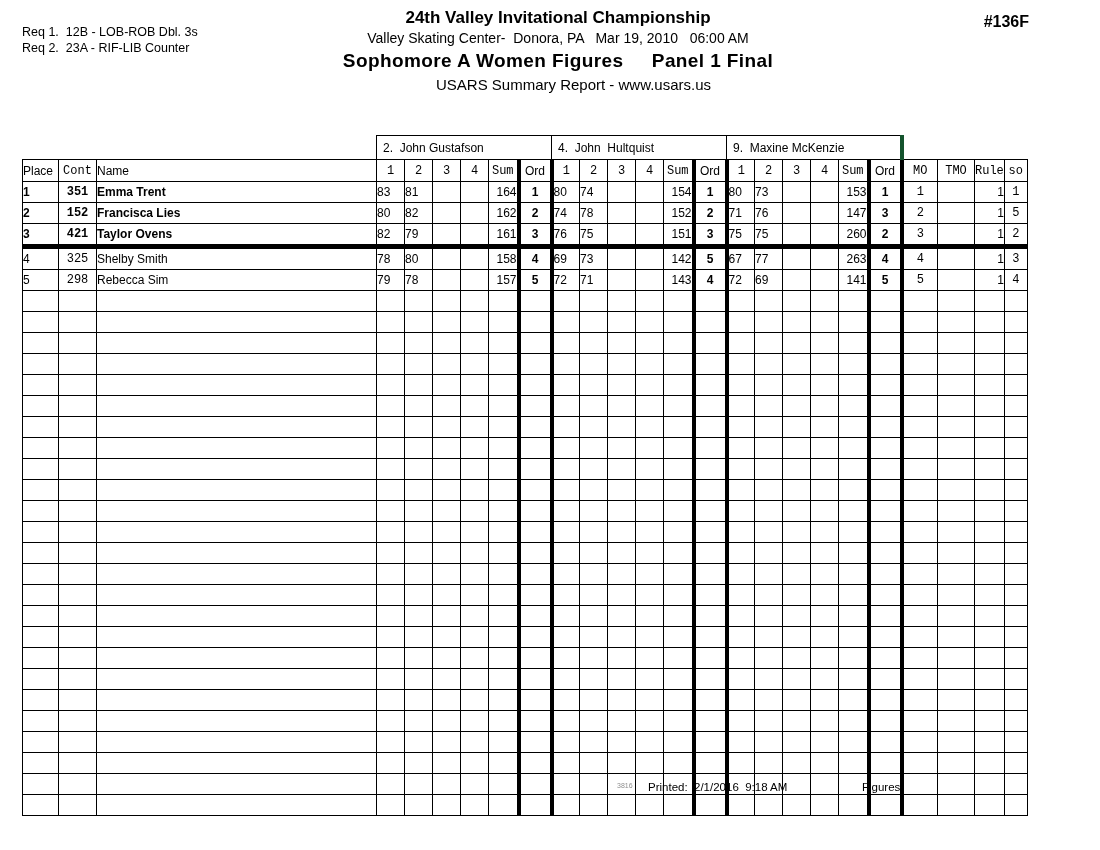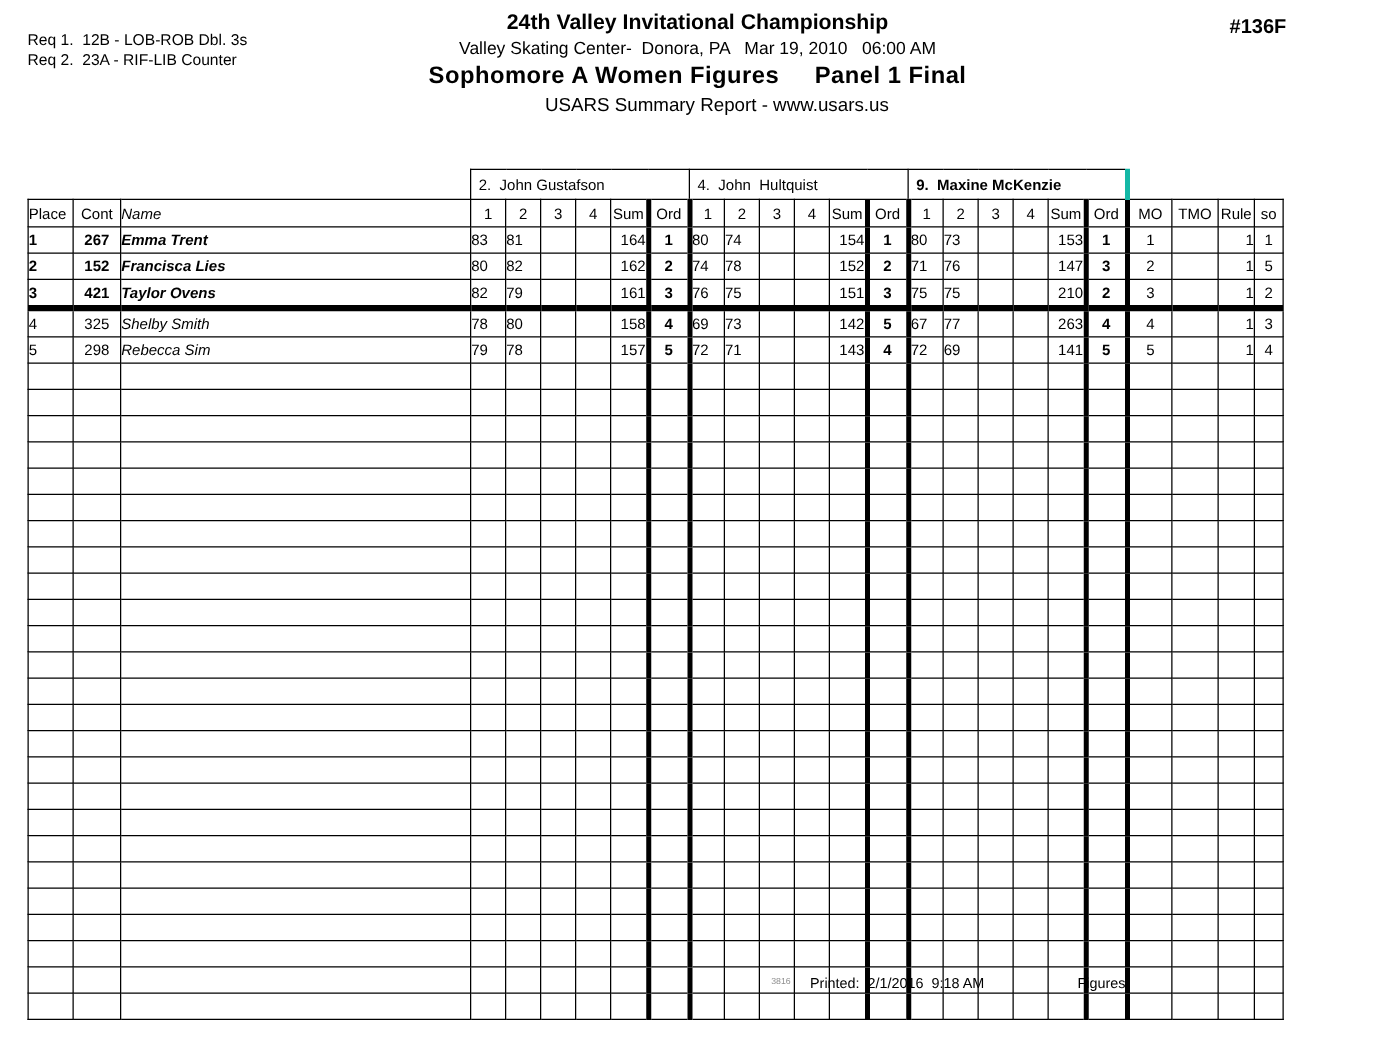--- a/index.html
+++ b/index.html
@@ -16,27 +16,27 @@
   .t4{font-size:15px;margin-top:4px;white-space:pre;margin-left:31px;}
   .eventnum{position:absolute;top:13px;right:87px;font-size:16px;font-weight:bold;}
 
   table.score{position:absolute;left:22px;top:135px;border-collapse:collapse;table-layout:fixed;font-size:12px;}
   table.score td{border:1px solid #000;height:20px;padding:0;overflow:hidden;white-space:nowrap;vertical-align:middle;}
   table.score tr.bandrow td{height:23px;}
   table.score tr.headrow td{height:21px;}
   table.score td.nob{border:none;}
   table.score td.band{padding-left:6px;white-space:pre;}
   table.score td.ord{border-left:4px solid #000;border-right:4px solid #000;text-align:center;}
-  table.score td.thickr{border-right:4px solid #14b8a6;font-weight:bold;}
+  table.score td.thickr{border-right:4px solid #14532d;}
   table.score tr.cut td{border-top:5px solid #000;}
-  td.c{text-align:center;}
+  td.c{text-align:center;font-family:Liberation Mono, monospace;}
   td.l2{padding-left:2px;}
   td.l4{padding-left:4px;}
   td.l8{padding-left:8px;}
-  td.l10{padding-left:10px;font-style:italic;}
+  td.l10{padding-left:10px;}
   td.r2{text-align:right;padding-right:3px;}
   td.r6{text-align:right;padding-right:6px;}
   .b{font-weight:bold;}
 
   .footer{position:absolute;font-size:11.5px;white-space:pre;}
   .fcode{position:absolute;font-size:7px;color:#8f8f8f;white-space:pre;}
 </style>
 </head>
 <body>
 
@@ -114,21 +114,21 @@
           <td class="c">4</td>
           <td class="c">Sum</td>
           <td class="ord">Ord</td>
           <td class="c">MO</td>
           <td class="c">TMO</td>
           <td class="c">Rule</td>
           <td class="c">so</td>
         </tr>
         <tr>
           <td class="l8 b">1</td>
-          <td class="c b">267</td>
+          <td class="c b">351</td>
           <td class="l10 b">Emma Trent</td>
           <td class="l4">83</td>
           <td class="l4">81</td>
           <td class="l4"></td>
           <td class="l4"></td>
           <td class="r2">164</td>
           <td class="ord b">1</td>
           <td class="l4">80</td>
           <td class="l4">74</td>
           <td class="l4"></td>
@@ -186,21 +186,21 @@
           <td class="l4">76</td>
           <td class="l4">75</td>
           <td class="l4"></td>
           <td class="l4"></td>
           <td class="r2">151</td>
           <td class="ord b">3</td>
           <td class="l4">75</td>
           <td class="l4">75</td>
           <td class="l4"></td>
           <td class="l4"></td>
-          <td class="r2">210</td>
+          <td class="r2">260</td>
           <td class="ord b">2</td>
           <td class="c">3</td>
           <td class="c"></td>
           <td class="r6">1</td>
           <td class="c">2</td>
         </tr>
         <tr class="cut">
           <td class="l8">4</td>
           <td class="c">325</td>
           <td class="l10">Shelby Smith</td>

